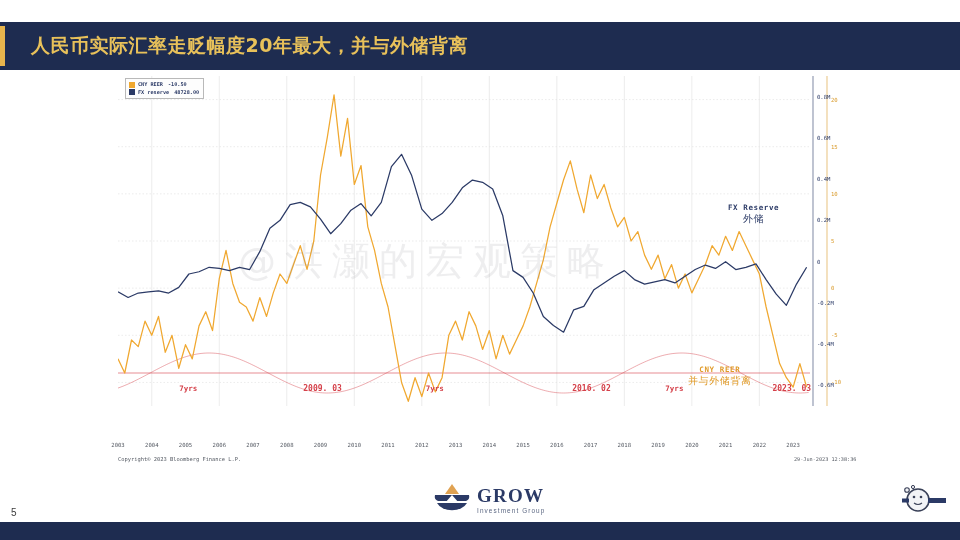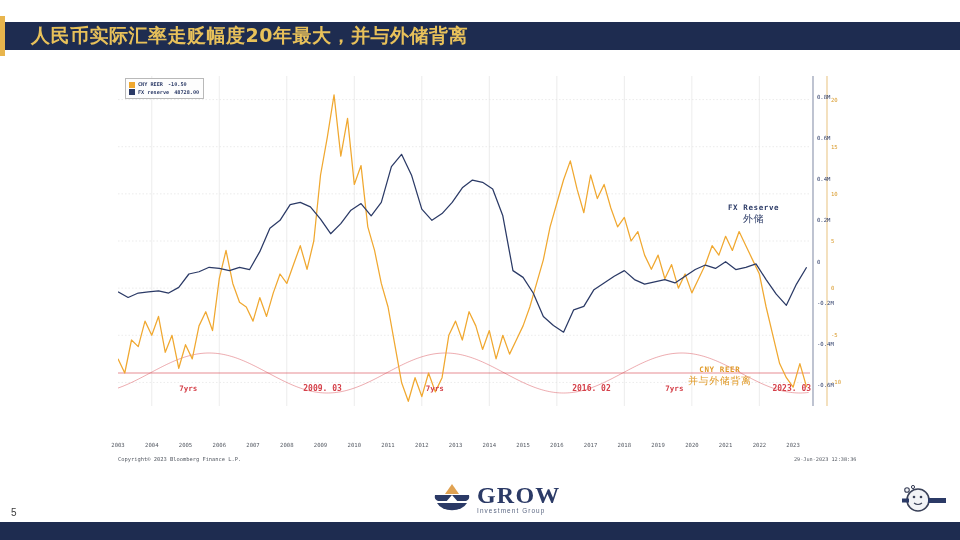--- a/index.html
+++ b/index.html
@@ -13,21 +13,21 @@
   #slide {
     position: relative;
     width: 960px; height: 540px;
     background: #ffffff;
   }
 
   
   .title-bar {
     position: absolute;
     left: 0; top: 22px;
-    width: 960px; height: 28px;
+    width: 960px; height: 48px;
     background: #1e2c50;
     display: flex;
     align-items: center;
   }
   .title-accent {
     width: 5px; height: 40px;
     background: #e8b54d;
     flex: 0 0 auto;
     margin-right: 0px;
   }
@@ -135,21 +135,21 @@
     position: absolute; left: 11px; bottom: 22px;
     font-size: 10px; color: #3b3b3b;
     font-family: "Liberation Sans", sans-serif;
   }
   .logo {
     position: absolute; left: 432px; bottom: 24px;
     display: flex; align-items: center;
   }
   .logo-text { margin-left: 5px; }
   .logo-grow {
-    font-size: 24px; font-weight: bold; color: #2b3a66;
+    font-size: 19px; font-weight: bold; color: #2b3a66;
     letter-spacing: 1.2px; line-height: 21px;
     font-family: "Liberation Serif", serif;
   }
   .logo-sub {
     font-size: 6.4px; color: #5b6782; letter-spacing: 1.1px;
     font-family: "Liberation Sans", sans-serif; margin-top:1px;
   }
   .br-logo { position: absolute; right: 14px; bottom: 22px; }
 </style>
 </head>
@@ -160,20 +160,21 @@
   <div class="title-bar">
     <div class="title-accent"></div>
     <div class="title-gap"></div>
     <div class="title-text">人民币实际汇率走贬幅度20年最大，并与外储背离</div>
   </div>
 
   <div id="chart-wrap">
 
     <div id="plot">
 
+      <div class="watermark">@洪灏的宏观策略</div>
 
       <svg class="plot-svg" viewBox="0 0 710 355" preserveAspectRatio="none">
         <defs>
           <clipPath id="clipPlot">
               <rect x="0" y="0" width="692" height="330"></rect>
             </clipPath>
         </defs>
 
         <rect x="0" y="0" width="692" height="330" fill="#ffffff"></rect>
 

